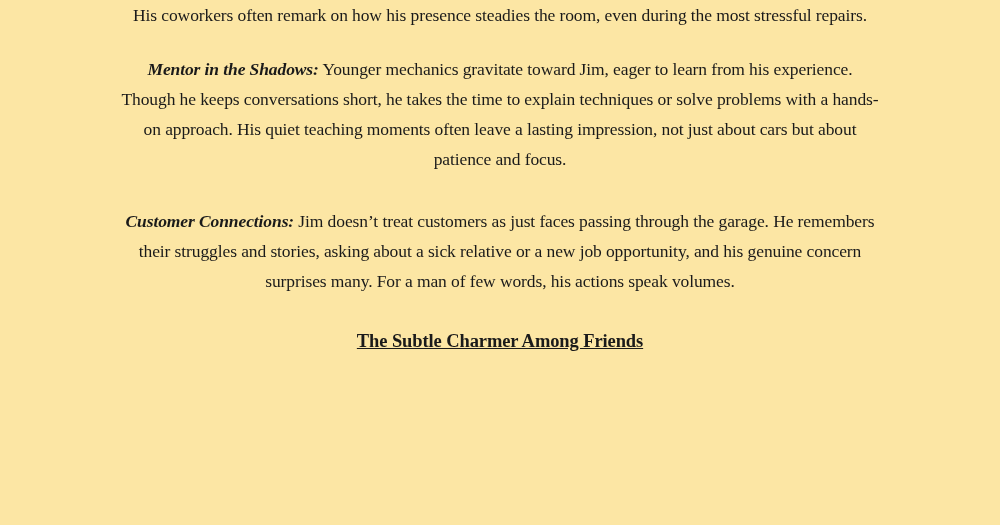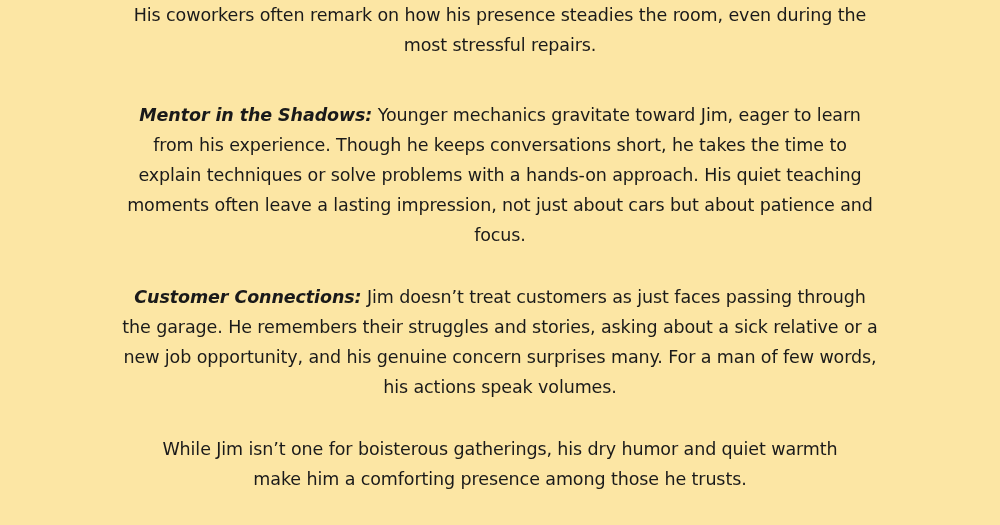--- a/index.html
+++ b/index.html
@@ -14,20 +14,21 @@
     color: #1a1a1a;
     overflow: hidden;
   }
   .page {
     width: 1000px;
     height: 525px;
     background: #fce6a4;
     box-sizing: border-box;
     padding: 0 120px;
     position: relative;
+    font-family: Liberation Serif, serif;
   }
   .para {
     text-align: center;
     font-size: 17.5px;
     line-height: 30px;
     margin: 0;
     letter-spacing: -0.1px;
   }
   .para + .para {
     margin-top: 32px;
@@ -62,26 +63,24 @@
 </style>
 </head>
 <body>
 
 <div class="page">
 
   <p class="first-line">
     <span>His coworkers often remark on how his presence steadies the room, even during the most stressful repairs.</span>
   </p>
 
-  <p class="para" style="margin-top:40px;">
+  <p class="para" style="margin-top:24px;">
     <span class="lead-in">Mentor in the Shadows:</span><span> Younger mechanics gravitate toward Jim, eager to learn from his experience. Though he keeps conversations short, he takes the time to explain techniques or solve problems with a hands-on approach. His quiet teaching moments often leave a lasting impression, not just about cars but about patience and focus.</span>
   </p>
 
   <p class="para">
     <span class="lead-in">Customer Connections:</span><span> Jim doesn’t treat customers as just faces passing through the garage. He remembers their struggles and stories, asking about a sick relative or a new job opportunity, and his genuine concern surprises many. For a man of few words, his actions speak volumes.</span>
   </p>
 
+  <h2 class="section-heading">The Subtle Charmer Among Friends</h2>
 
-  <p class="para heading-gap-after narrow">
-    <span>While Jim isn’t one for boisterous gatherings, his dry humor and quiet warmth make him a comforting presence among those he trusts.</span>
-  </p>
 
 </div>
 
 </body></html>

